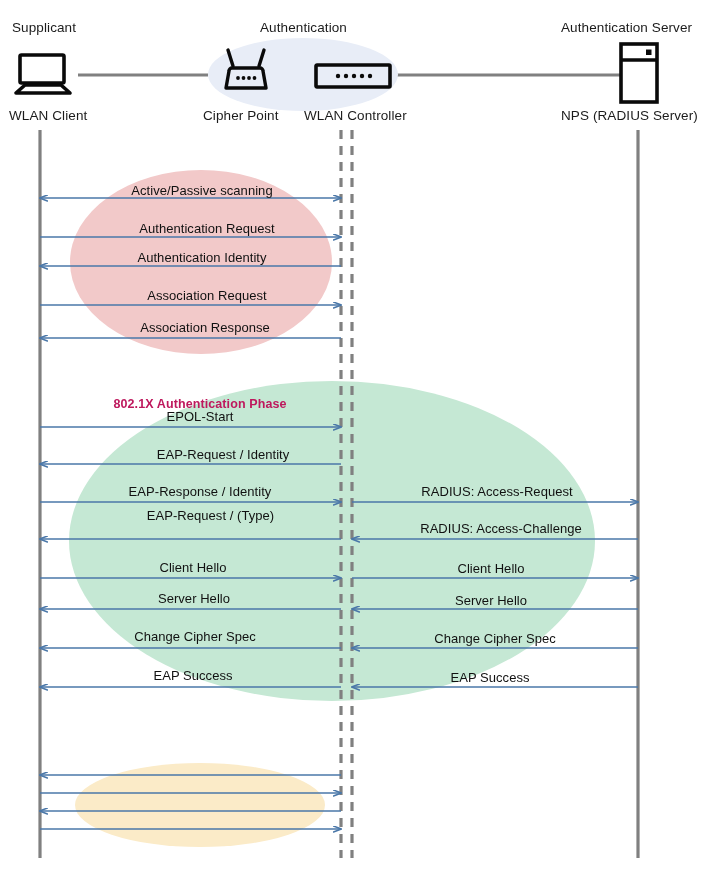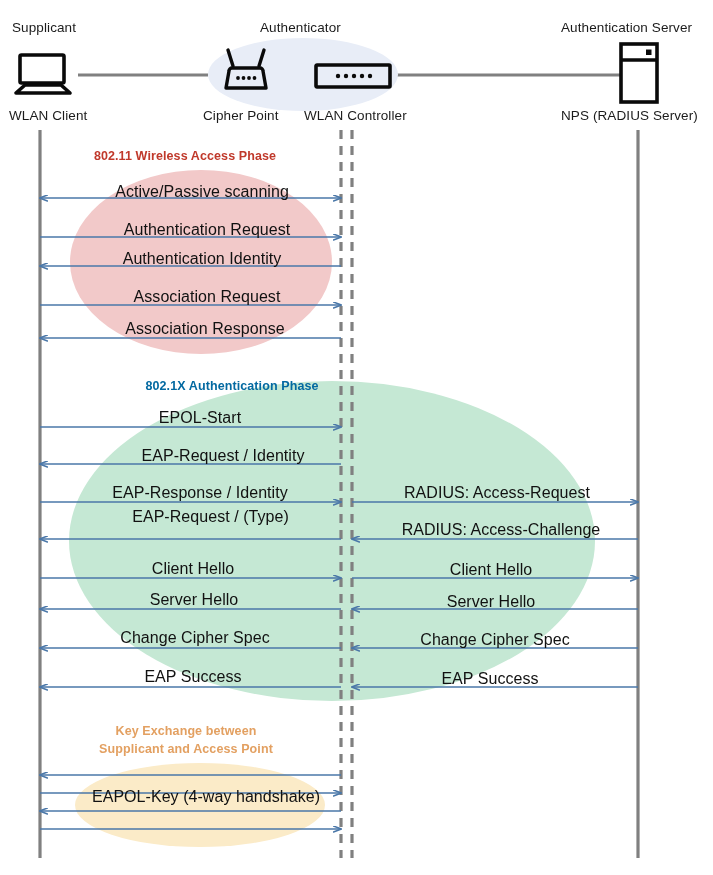--- a/index.html
+++ b/index.html
@@ -45,21 +45,21 @@
     position: absolute;
     font-size: 12.5px;
     font-weight: 600;
     white-space: nowrap;
     text-align: center;
     line-height: 18px;
     letter-spacing: 0.1px;
   }
   .msg-label {
     position: absolute;
-    font-size: 16px;
+    font-size: 13px;
     color: #111111;
     white-space: nowrap;
     transform: translateX(-50%);
     letter-spacing: 0.05px;
   }
   .dev-icon {
     position: absolute;
   }
 </style>
 </head>
@@ -154,37 +154,30 @@
 
   <div class="dev-icon" style="left:618px; top:42px;">
     <svg width="42" height="62" viewBox="0 0 42 62">
       <rect x="3" y="2" width="36" height="58" fill="none" stroke="#0A0A0A" stroke-width="3.6"></rect>
       <line x1="3" y1="18" x2="39" y2="18" stroke="#0A0A0A" stroke-width="3.4"></line>
       <rect x="28" y="7.5" width="5.5" height="5.5" fill="#0A0A0A"></rect>
     </svg>
   </div>
 
   <div class="hdr-role" style="left:12px; top:20px;">Supplicant</div>
-  <div class="hdr-role" style="left:260px; top:20px;">Authenticator</div>
+  <div class="hdr-role" style="left:260px; top:20px;">Authentication</div>
   <div class="hdr-role" style="left:561px; top:20px;">Authentication Server</div>
 
   <div class="dev-label" style="left:9px; top:108px;">WLAN Client</div>
   <div class="dev-label" style="left:203px; top:108px;">Cipher Point</div>
   <div class="dev-label" style="left:304px; top:108px;">WLAN Controller</div>
   <div class="dev-label" style="left:561px; top:108px;text-align:center;">NPS (RADIUS Server)</div>
 
-  <div class="phase-title" style="left:0; top:147px; width:370px; color:#C0392B;">
-    <span>802.11 Wireless Access Phase</span>
-  </div>
-  <div class="phase-title" style="left:0; top:377px; width:400px; color:#0369a1;margin-left:32px;">
+  <div class="phase-title" style="left:0; top:395px; width:400px; color:#be185d;">
     <span>802.1X Authentication Phase</span>
-  </div>
-  <div class="phase-title" style="left:0; top:722px; width:372px; color:#E3A061;">
-    <div>Key Exchange between</div>
-    <div>Supplicant and Access Point</div>
   </div>
 
   <div id="msg-labels">
       <div class="msg-label" style="left: 202px; top: 183px;">Active/Passive scanning</div>
       <div class="msg-label" style="left: 207px; top: 221px;">Authentication  Request</div>
       <div class="msg-label" style="left: 202px; top: 250px;">Authentication  Identity</div>
       <div class="msg-label" style="left: 207px; top: 288px;">Association Request</div>
       <div class="msg-label" style="left: 205px; top: 320px;">Association Response</div>
       <div class="msg-label" style="left: 200px; top: 409px;">EPOL-Start</div>
       <div class="msg-label" style="left: 223px; top: 447px;">EAP-Request / Identity</div>
@@ -195,15 +188,14 @@
       <div class="msg-label" style="left: 193px; top: 560px;">Client Hello</div>
       <div class="msg-label" style="left: 491px; top: 561px;">Client Hello</div>
       <div class="msg-label" style="left: 194px; top: 591px;">Server Hello</div>
       <div class="msg-label" style="left: 491px; top: 593px;">Server Hello</div>
       <div class="msg-label" style="left: 195px; top: 629px;">Change Cipher Spec</div>
       <div class="msg-label" style="left: 495px; top: 631px;">Change Cipher Spec</div>
       <div class="msg-label" style="left: 193px; top: 668px;">EAP Success</div>
       <div class="msg-label" style="left: 490px; top: 670px;">EAP Success</div>
     </div>
 
-  <div class="msg-label" style="left:206px; top:788px;">EAPOL-Key (4-way handshake)</div>
 
 </div>
 
 </body></html>

